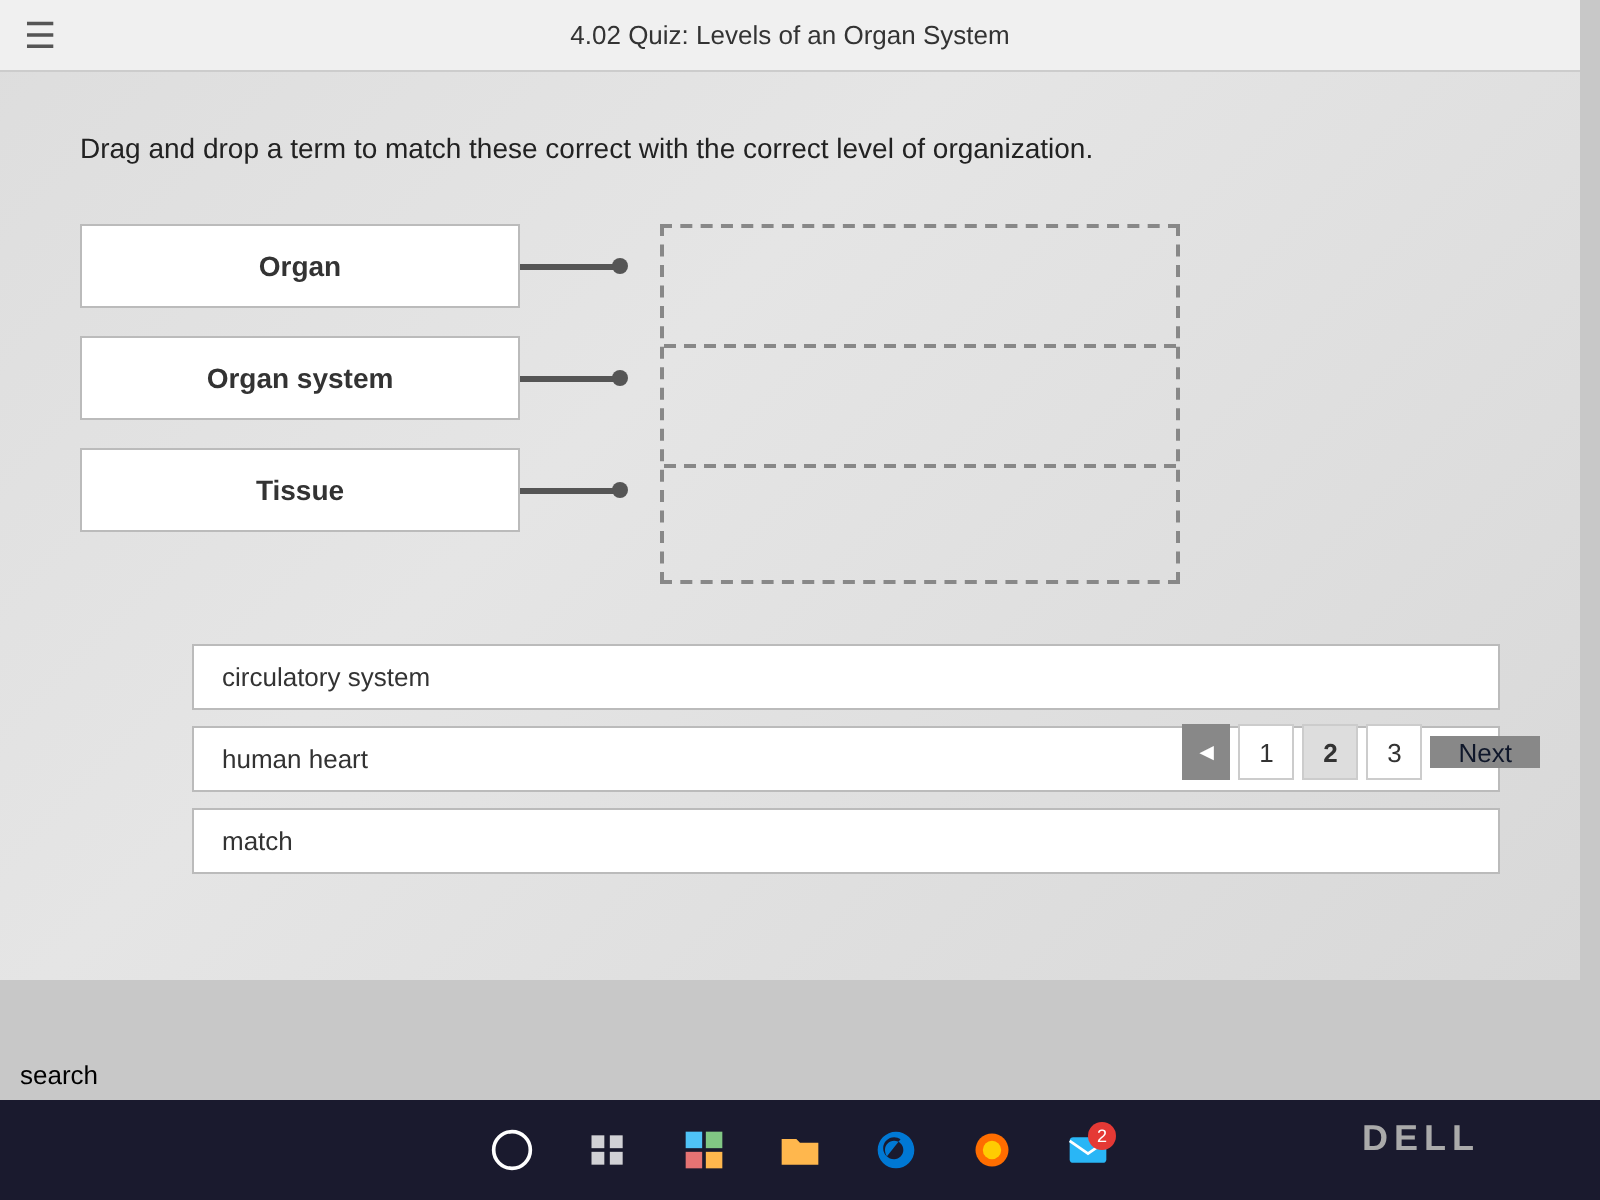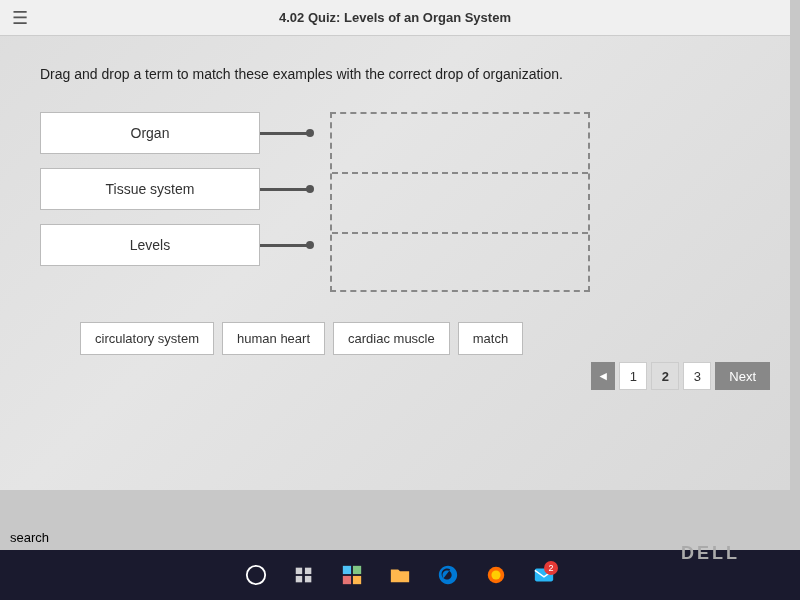--- a/index.html
+++ b/index.html
@@ -40,21 +40,21 @@
       position: absolute;
       left: 12px;
       font-size: 18px;
       color: #555;
       cursor: pointer;
     }
 
     .quiz-title {
       font-size: 13px;
       color: #333;
-      font-weight: bold;
+      font-weight: normal;
     }
 
     
     .content {
       padding: 30px 40px 20px 40px;
     }
 
     .instruction {
       font-size: 14px;
       color: #222;
@@ -66,20 +66,21 @@
       display: flex;
       gap: 0;
       margin-bottom: 30px;
     }
 
     .labels-column {
       display: flex;
       flex-direction: column;
       gap: 14px;
       width: 220px;
+      font-weight: bold;
     }
 
     .label-box {
       background: white;
       border: 1px solid #bbb;
       padding: 12px 20px;
       text-align: center;
       font-size: 14px;
       color: #333;
       cursor: grab;
@@ -150,23 +151,24 @@
     }
 
     .drop-zone:last-child {
       border-bottom: none;
     }
 
     
     .drag-terms {
       display: flex;
       gap: 8px;
-      margin-left: 40px;
+      margin-left: 56px;
       margin-top: 10px;
       flex-wrap: wrap;
+      flex-direction: column;
     }
 
     .drag-term {
       background: white;
       border: 1px solid #bbb;
       padding: 8px 14px;
       font-size: 13px;
       color: #333;
       cursor: grab;
       user-select: none;
@@ -207,26 +209,26 @@
       cursor: pointer;
     }
 
     .nav-page.active {
       background: #ddd;
       font-weight: bold;
     }
 
     .nav-next {
       background: #888;
-      color: #ffffff;
+      color: #0f172a;
       padding: 6px 14px;
       font-size: 13px;
       cursor: pointer;
       border: none;
-      height: 28px;
+      height: 16px;
       display: flex;
       align-items: center;
     }
 
     
     .taskbar {
       position: absolute;
       bottom: 0;
       left: 0;
       width: 800px;
@@ -257,21 +259,21 @@
       position: absolute;
       left: 10px;
       bottom: 55px;
       color: #000000;
       font-size: 13px;
     }
 
     .taskbar-dell {
       position: absolute;
       right: 60px;
-      bottom: 16px;
+      bottom: 0;
       height: 62px;
       display: flex;
       align-items: center;
       color: #aaa;
       font-size: 18px;
       font-weight: bold;
       letter-spacing: 3px;
     }
 
     .taskbar-center {
@@ -284,28 +286,28 @@
 </head>
 <body>
 
 <div class="main-area">
   <div class="top-bar">
     <span class="hamburger-icon">☰</span>
     <span class="quiz-title">4.02 Quiz: Levels of an Organ System</span>
   </div>
 
   <div class="content">
-    <p class="instruction">Drag and drop a term to match these examples with the correct drop of organization.</p>
+    <p class="instruction">Drag and drop a term to match these correct with the correct level of organization.</p>
 
     <div class="matching-container">
 
       <div class="labels-column">
         <div class="label-box">Organ</div>
-        <div class="label-box">Tissue system</div>
-        <div class="label-box">Levels</div>
+        <div class="label-box">Organ system</div>
+        <div class="label-box">Tissue</div>
       </div>
 
       <div class="connector-column">
         <div class="connector-row">
           <div class="connector-line">
             <div class="connector-dot"></div>
           </div>
         </div>
         <div class="connector-row">
           <div class="connector-line">
@@ -324,21 +326,20 @@
           <div class="drop-zone"></div>
           <div class="drop-zone"></div>
           <div class="drop-zone"></div>
         </div>
       </div>
     </div>
 
     <div class="drag-terms">
       <div class="drag-term">circulatory system</div>
       <div class="drag-term">human heart</div>
-      <div class="drag-term">cardiac muscle</div>
       <div class="drag-term">match</div>
     </div>
   </div>
 
   <div class="navigation">
     <div class="nav-arrow">◄</div>
     <div class="nav-page">1</div>
     <div class="nav-page active">2</div>
     <div class="nav-page">3</div>
     <div class="nav-next">Next</div>

